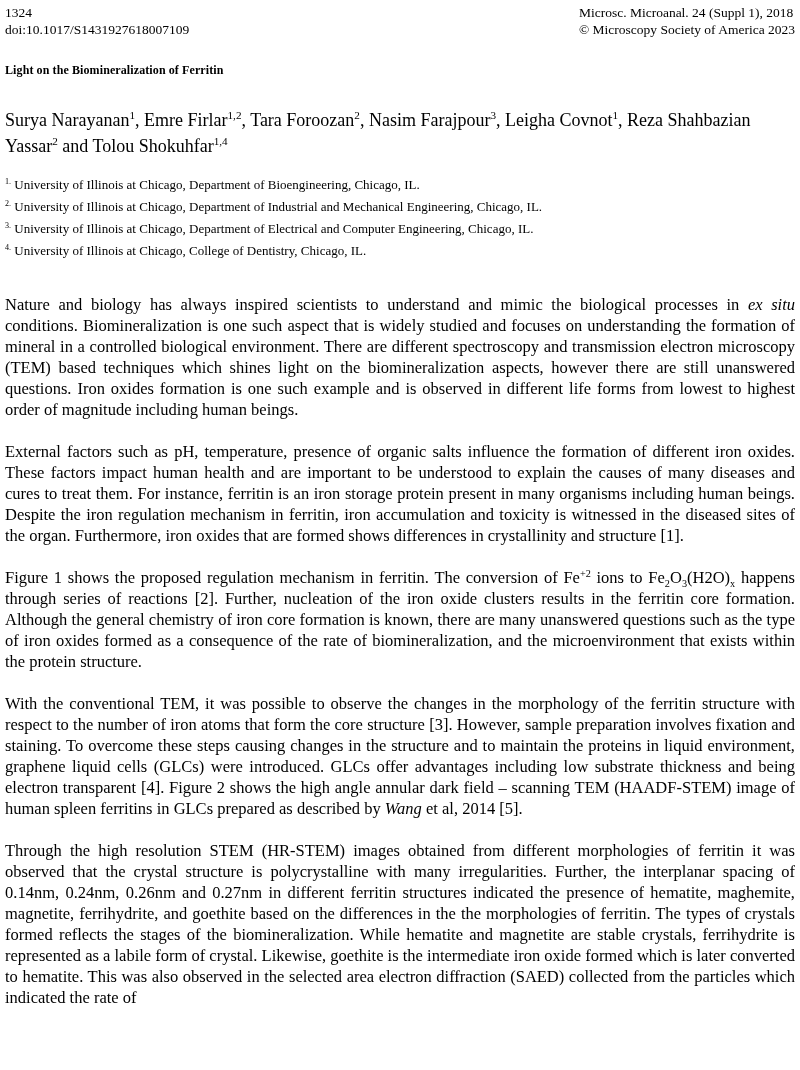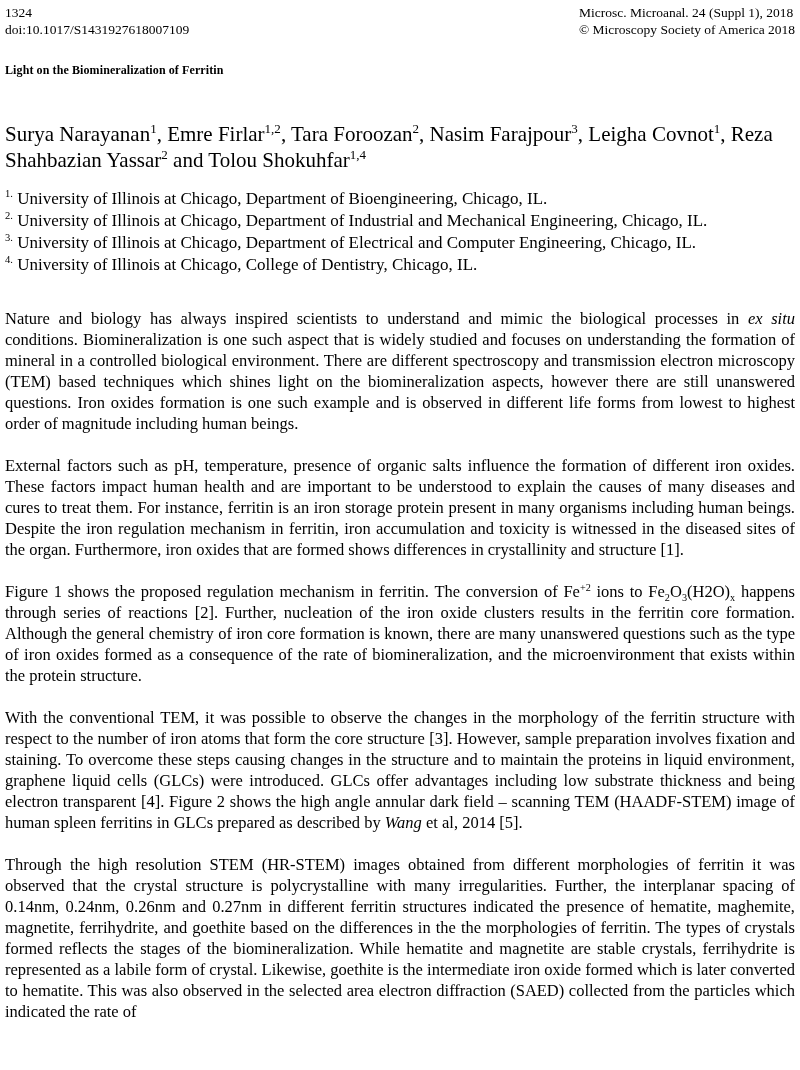--- a/index.html
+++ b/index.html
@@ -24,27 +24,27 @@
     line-height: 17px;
   }
   .header-right { }
   .article-title {
     margin-top: 25px;
     font-size: 12px;
     font-weight: bold;
     letter-spacing: 0.1px;
   }
   .authors {
-    margin-top: 43px;
-    font-size: 21px;
+    margin-top: 29px;
+    font-size: 18px;
     line-height: 26px;
   }
   .affiliations {
     margin-top: 15px;
-    font-size: 17px;
+    font-size: 13px;
     line-height: 22px;
   }
   .body-text p {
     margin-top: 21px;
     font-size: 16.5px;
     line-height: 21px;
     text-align: justify;
   }
   .body-text { padding-top: 11px; }
   sup { font-size: 0.62em; vertical-align: super; line-height: 0; }
@@ -56,21 +56,21 @@
 
 <div class="page">
 
   <header class="page-header">
     <div class="header-left">
       <div>1324</div>
       <div>doi:10.1017/S1431927618007109</div>
     </div>
     <div class="header-right">
       <div>Microsc. Microanal. 24 (Suppl 1), 2018</div>
-      <div>© Microscopy Society of America 2018</div>
+      <div>© Microscopy Society of America 2023</div>
     </div>
   </header>
 
   <h1 class="article-title">Light on the Biomineralization of Ferritin</h1>
 
   <p class="authors"><span>Surya Narayanan</span><sup>1</sup><span>, Emre Firlar</span><sup>1,2</sup><span>, Tara Foroozan</span><sup>2</sup><span>, Nasim Farajpour</span><sup>3</sup><span>, Leigha Covnot</span><sup>1</sup><span>, Reza Shahbazian Yassar</span><sup>2</sup><span> and Tolou Shokuhfar</span><sup>1,4</sup></p>
 
   <div class="affiliations">
     <p><sup>1.</sup><span> University of Illinois at Chicago, Department of Bioengineering, Chicago, IL.</span></p>
     <p><sup>2.</sup><span> University of Illinois at Chicago, Department of Industrial and Mechanical Engineering, Chicago, IL.</span></p>

